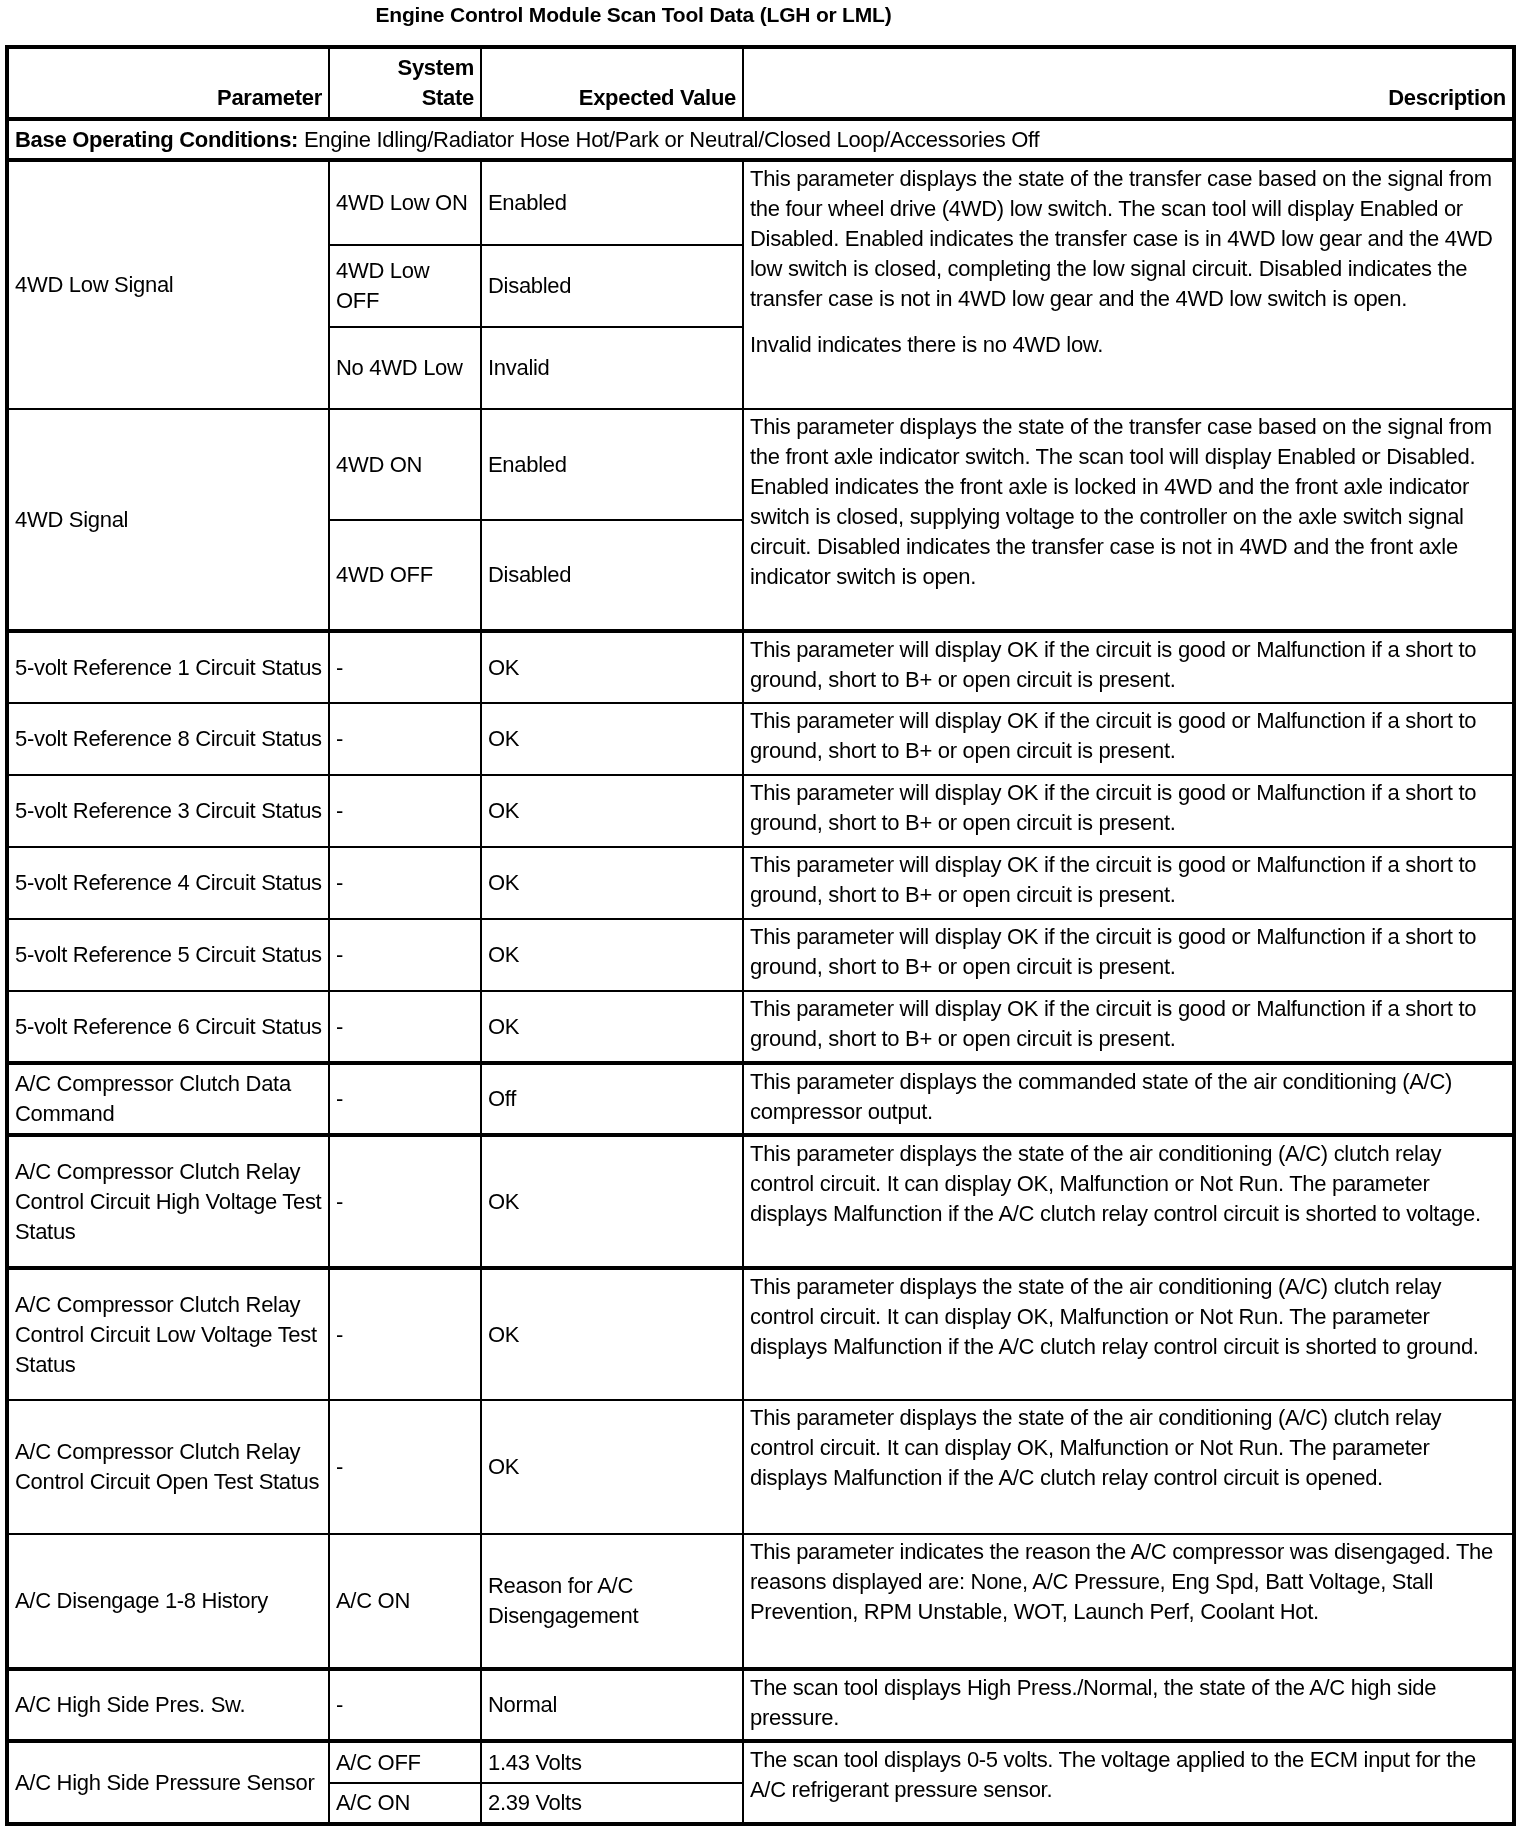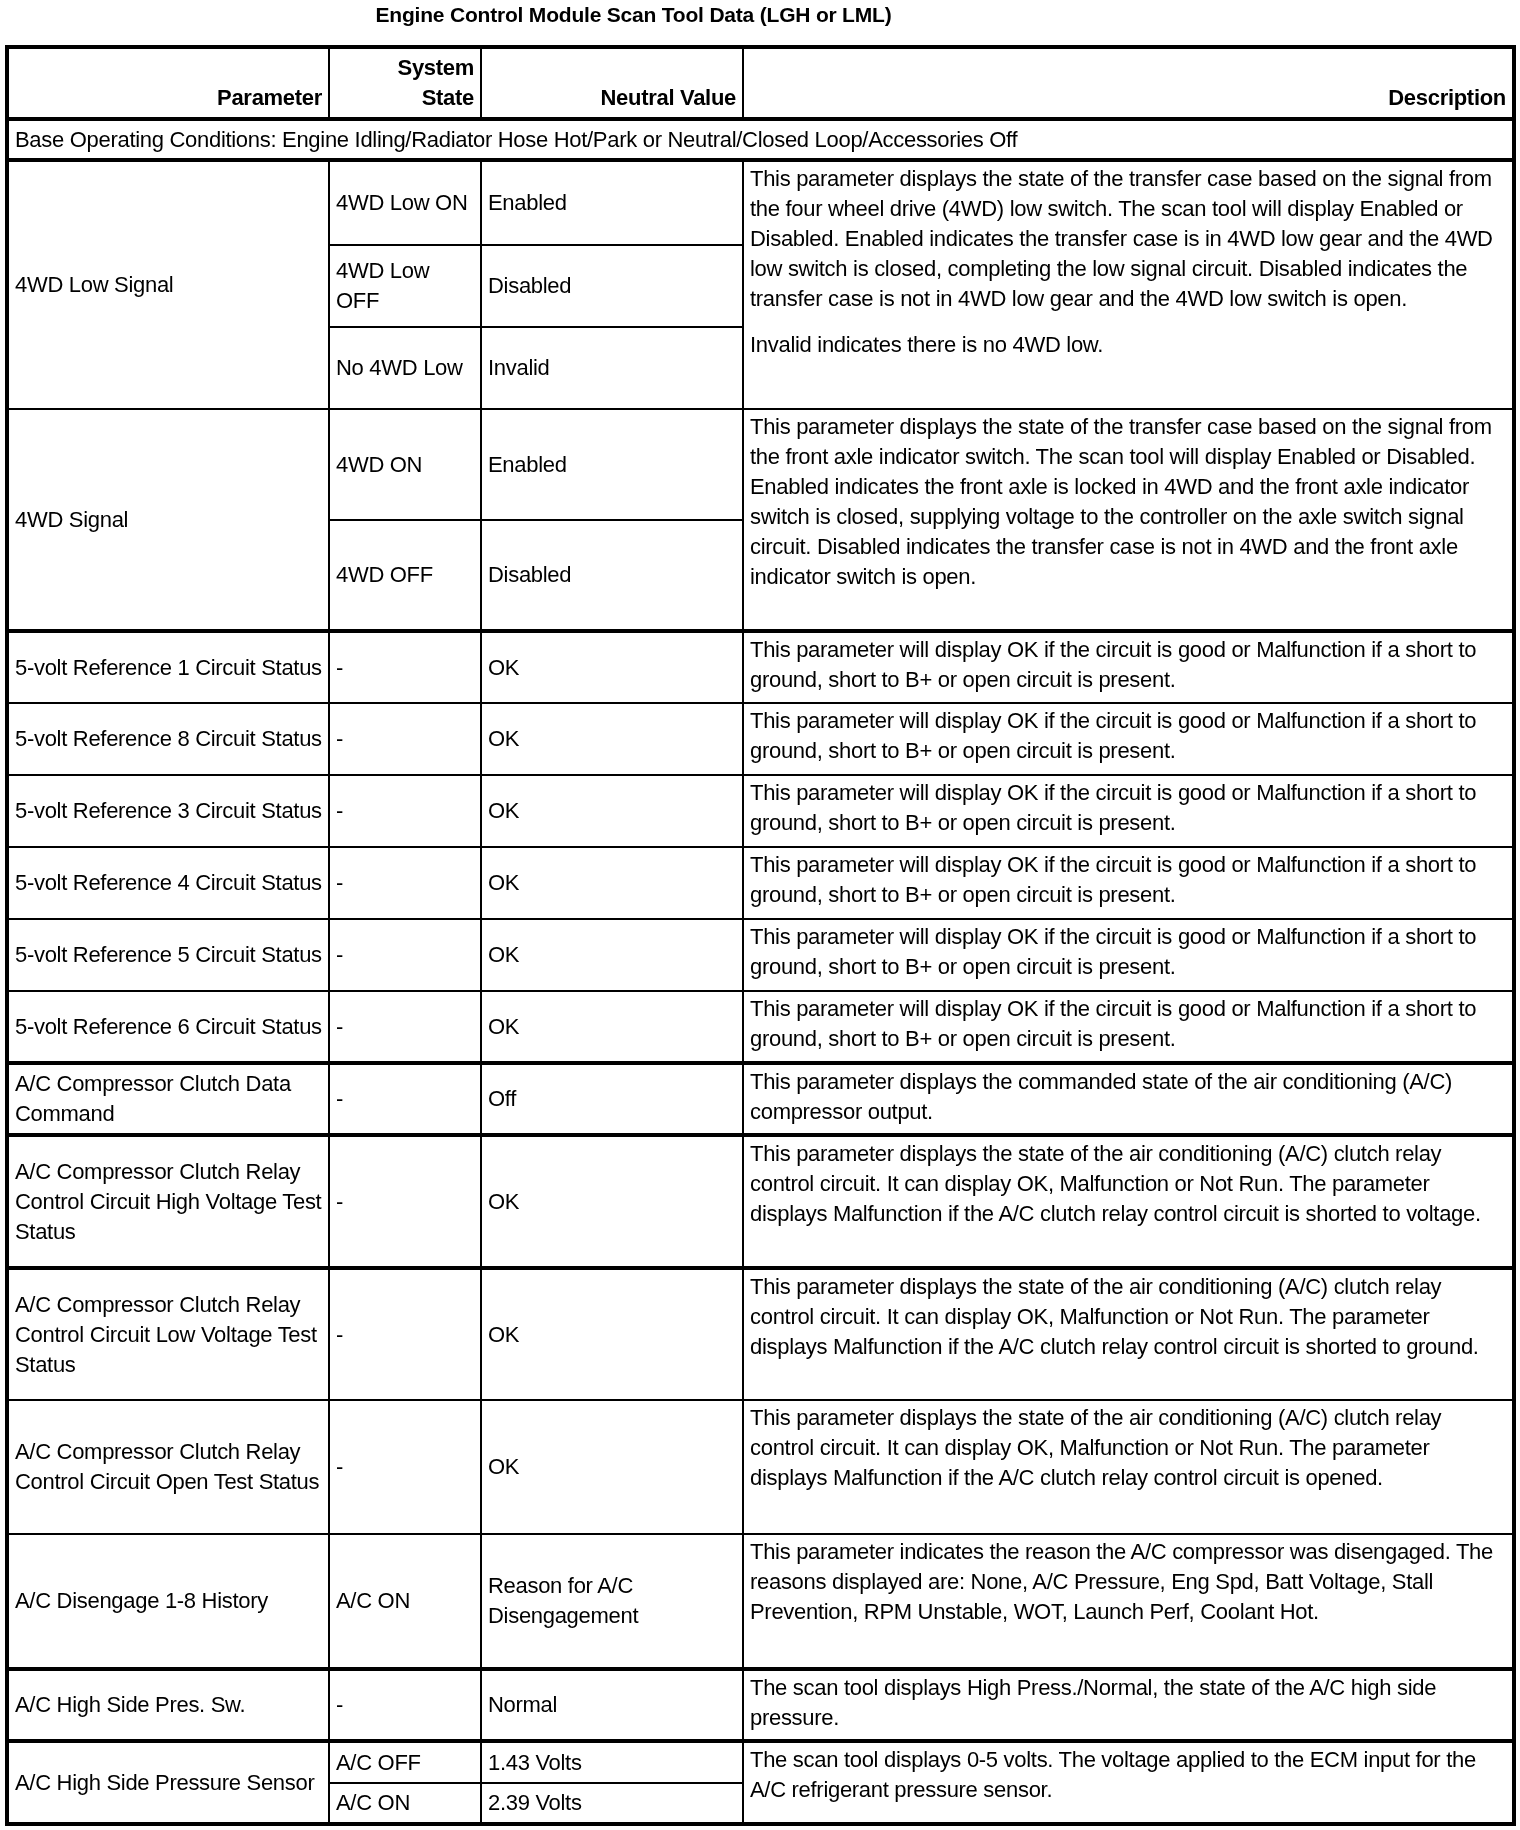--- a/index.html
+++ b/index.html
@@ -9,41 +9,41 @@
            font-weight:bold; font-size:21px; letter-spacing:-0.2px; }
   table { position:absolute; left:5px; top:45px; width:1507px;
           border-collapse:collapse; table-layout:fixed;
           border:4px solid #000; }
   td, th { border:2px solid #000; padding:0 6px; font-size:22px; line-height:30px;
            vertical-align:middle; text-align:left; font-weight:normal;
            letter-spacing:-0.3px; }
   th { font-weight:bold; text-align:right; vertical-align:bottom; padding-bottom:4px; }
   tr.hdr th { border-bottom:4px solid #000; }
   td.desc { vertical-align:top; padding-top:2px;margin-left:18px; }
-  .base b { font-weight:normal; }
+  .base b { font-weight:bold; }
   tr.thick td { border-top:4px solid #000; }
   .gap { height:16px; }
 </style>
 </head>
 <body>
 
 <div class="title">Engine Control Module Scan Tool Data (LGH or LML)</div>
 
 <table>
   <colgroup>
     <col style="width:322px">
     <col style="width:152px">
     <col style="width:262px">
     <col style="width:771px">
   </colgroup>
   <tbody>
     <tr class="hdr" style="height:72px">
       <th>Parameter</th>
       <th><span>System</span><br><span>State</span></th>
-      <th>Neutral Value</th>
+      <th>Expected Value</th>
       <th>Description</th>
     </tr>
     <tr style="height:41px">
       <td colspan="4" class="base"><b>Base Operating Conditions:</b><span> Engine Idling/Radiator Hose Hot/Park or Neutral/Closed Loop/Accessories Off</span></td>
     </tr>
 
     <tr style="height:85px" class="thick">
       <td rowspan="3">4WD Low Signal</td>
       <td>4WD Low ON</td>
       <td>Enabled</td>

